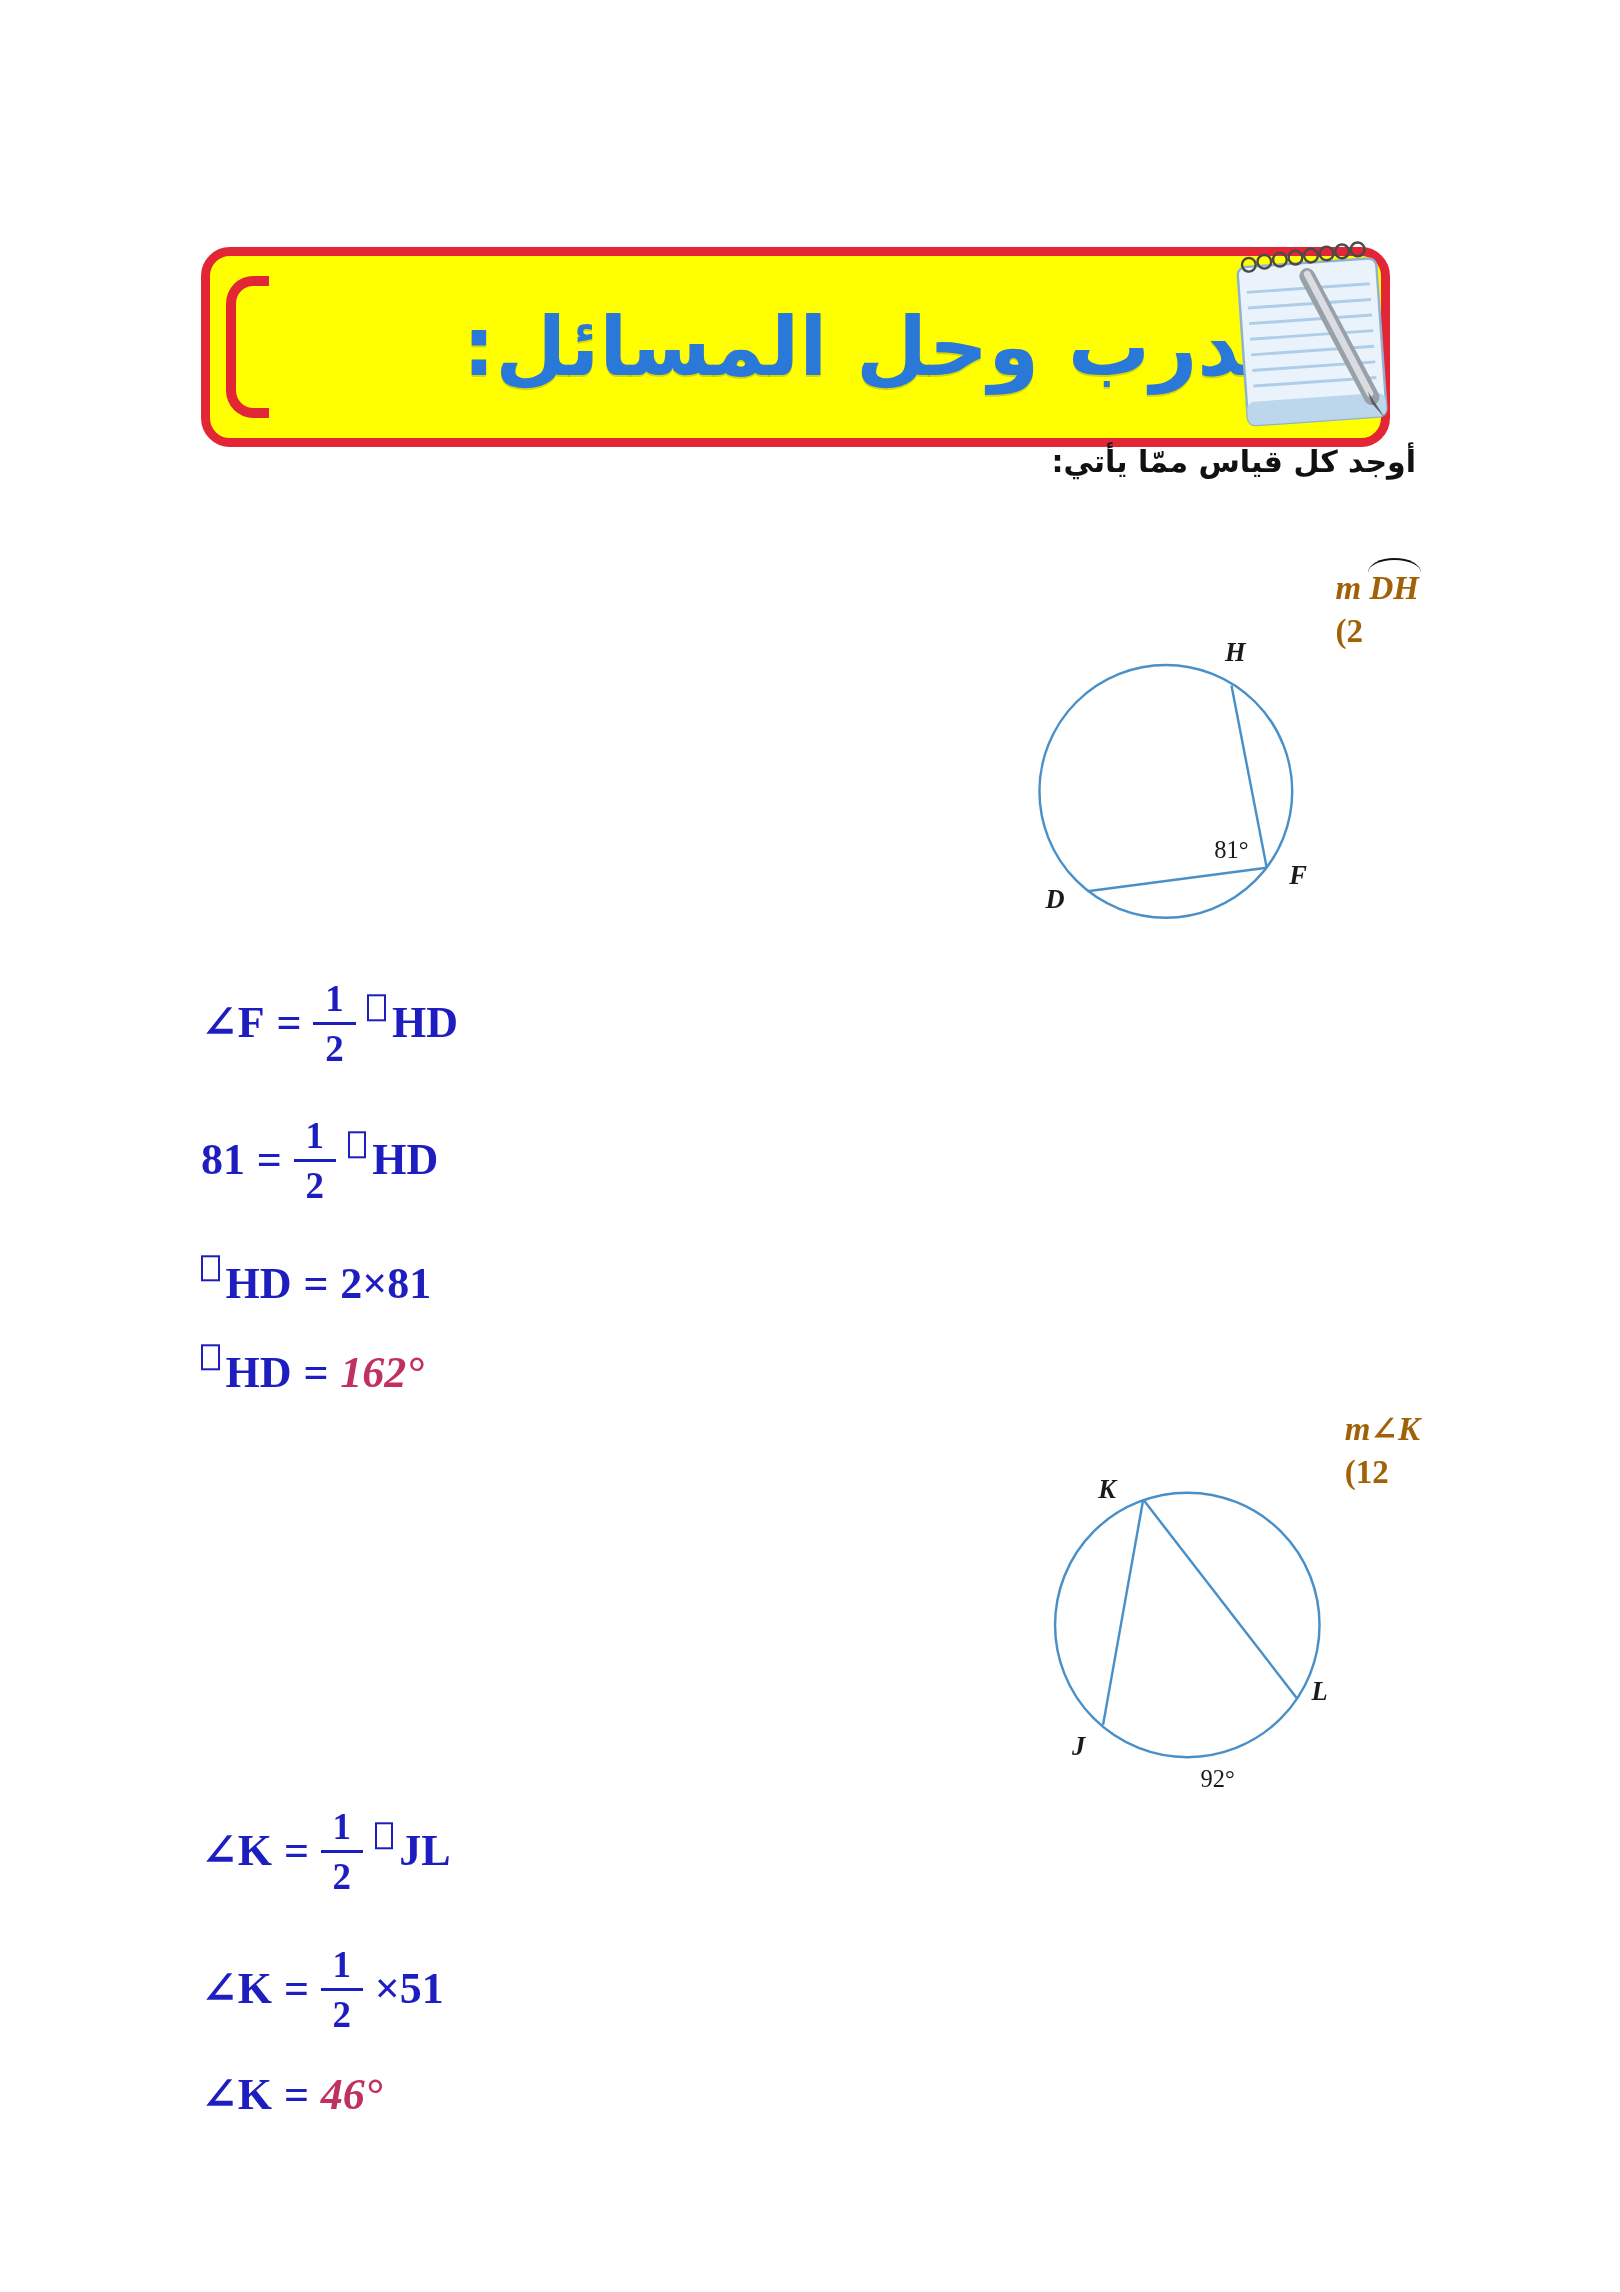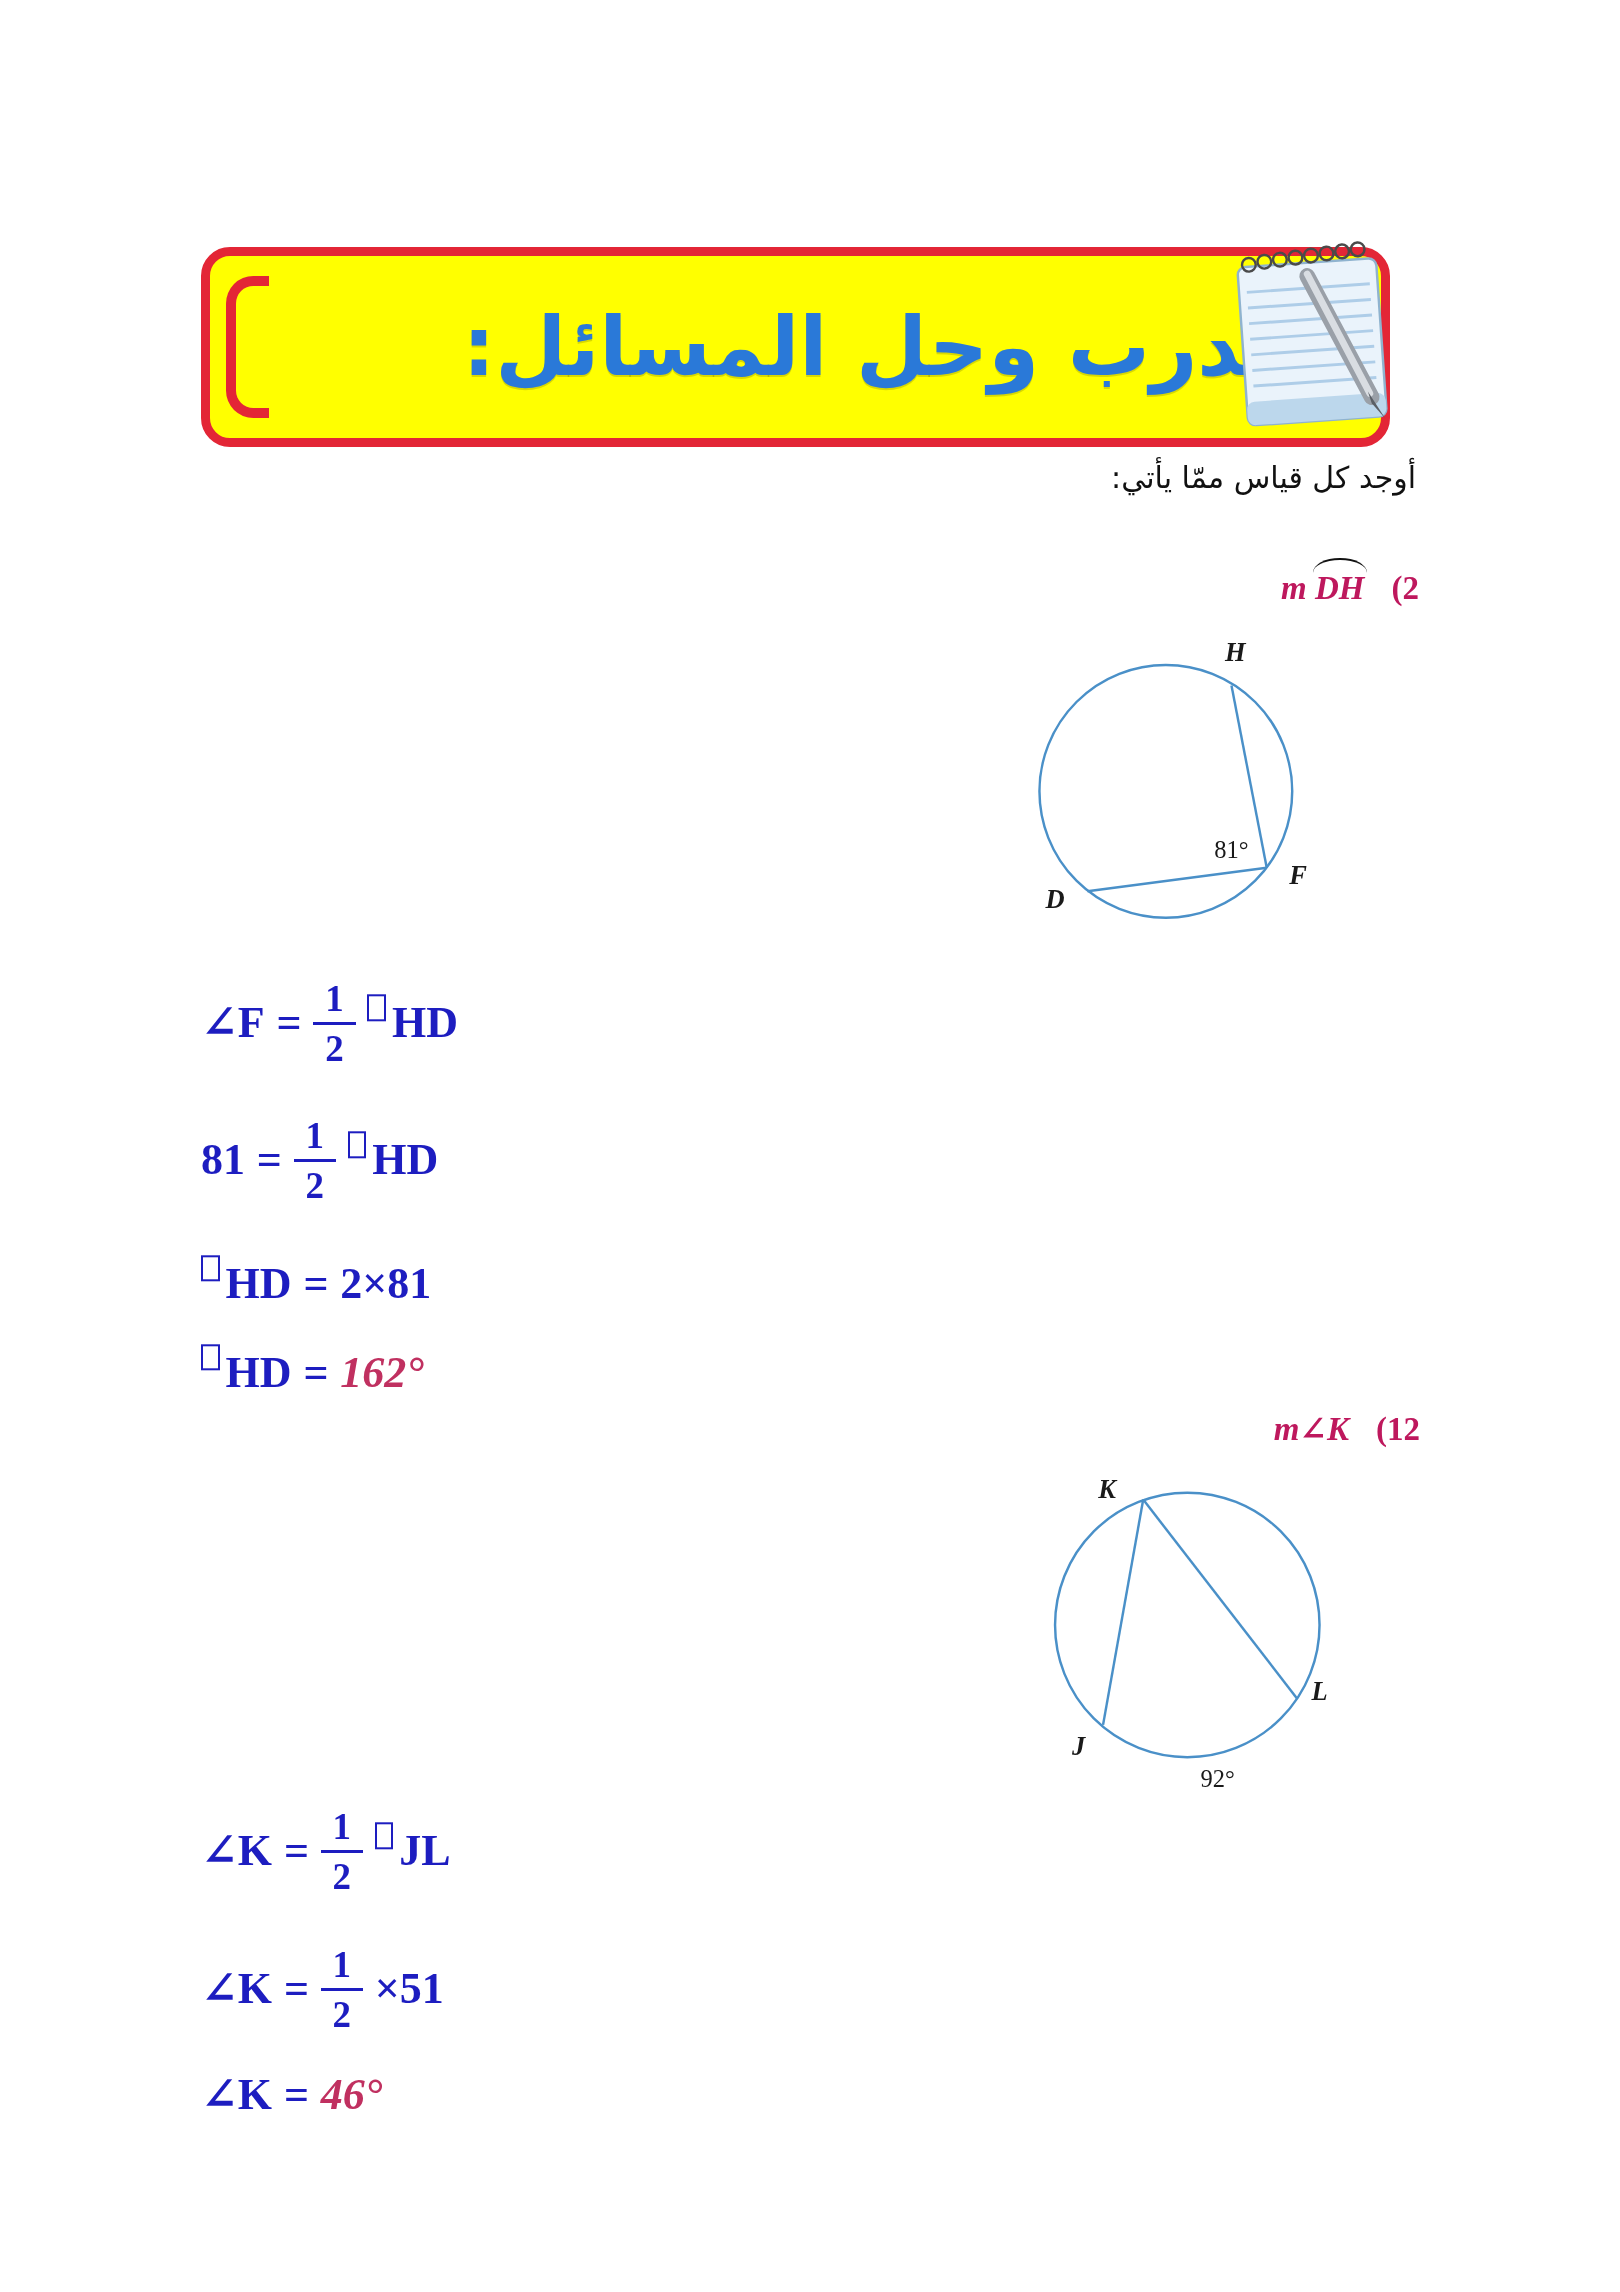--- a/index.html
+++ b/index.html
@@ -21,28 +21,28 @@
   }
   .banner-title {
     direction:rtl; color:#2a79d8; font-family:"DejaVu Sans",sans-serif;
     font-weight:bold; font-size:82px; line-height:1; padding-left:147px;
     text-shadow:0 2px 0 rgba(0,0,0,0.15);
   }
   .notepad-icon { position:absolute; left:1223px; top:229px; }
 
   
   .instruction {
-    position:absolute; right:204px; top:460px; direction:rtl;
-    font-family:"DejaVu Sans",sans-serif; font-weight:normal; font-size:30px; color:#111;
+    position:absolute; right:204px; top:444px; direction:rtl;
+    font-family:"DejaVu Sans",sans-serif; font-weight:bold; font-size:30px; color:#111;
   }
 
   
   .prob-header {
-    position:absolute; display:flex; align-items:baseline; gap:27px;
-    font-size:33px; color:#be185d;
+    position:absolute; display:flex; align-items:baseline; gap:6px;
+    font-size:33px; color:#a16207;flex-direction:column;
   }
   .prob-header .prefix { font-style:italic; font-weight:bold; }
   .prob-header .pnum { font-weight:bold; font-style:normal; }
   .arc-over { position:relative; display:inline-block; }
   .arc-over::before {
     content:""; position:absolute; left:-2px; right:-2px; top:-11.8px; height:12.7px;
     border-top:2.9px solid #111; border-radius:50% 50% 0 0 / 100% 100% 0 0;
   }
   .ph11 { right:201px; top:570px; }
   .ph12 { right:200px; top:1409px; }

